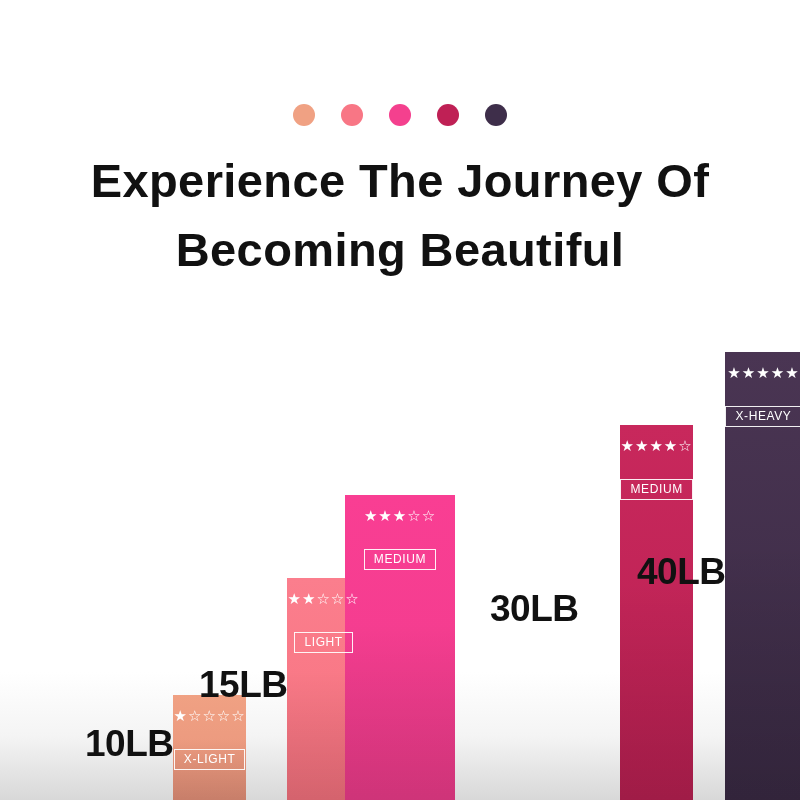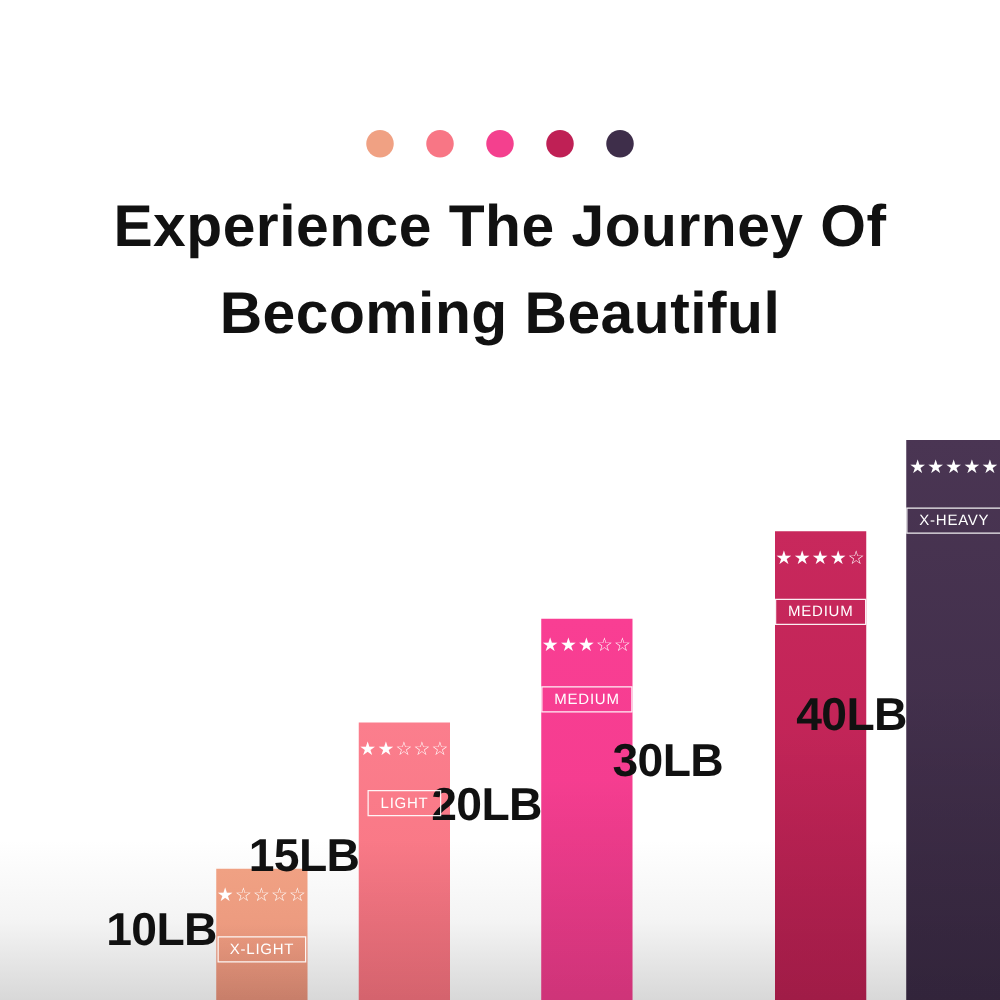--- a/index.html
+++ b/index.html
@@ -112,21 +112,20 @@
         </div>
       </div>
       <div class="bar-col" style="left: 199px; width: 110px;">
         <div class="weight-label">15LB</div>
         <div class="bar" style="height: 222px; background: linear-gradient(rgb(251, 126, 141) 0%, rgb(247, 115, 127) 100%);">
           <div class="stars">★★☆☆☆</div>
           <div class="level-badge">LIGHT</div>
         </div>
       </div>
       <div class="bar-col" style="left: 345px; width: 110px;">
-        <div class="weight-label">20LB</div>
         <div class="bar" style="height: 305px; background: linear-gradient(rgb(249, 62, 147) 0%, rgb(240, 60, 140) 100%);">
           <div class="stars">★★★☆☆</div>
           <div class="level-badge">MEDIUM</div>
         </div>
       </div>
       <div class="bar-col" style="left: 490px; width: 108px; gap: 42px;">
         <div class="weight-label">30LB</div>
         <div class="bar" style="height: 375px; background: linear-gradient(rgb(200, 40, 92) 0%, rgb(186, 32, 82) 100%);">
           <div class="stars">★★★★☆</div>
           <div class="level-badge">MEDIUM</div>

